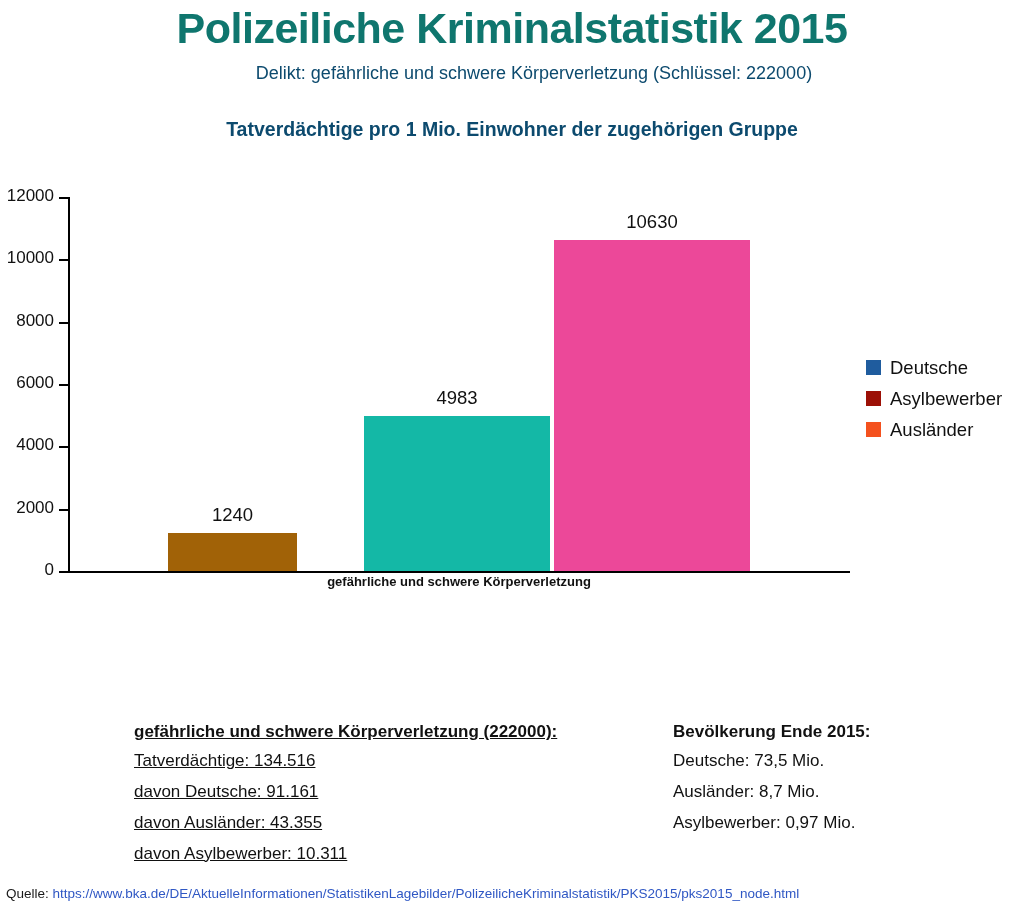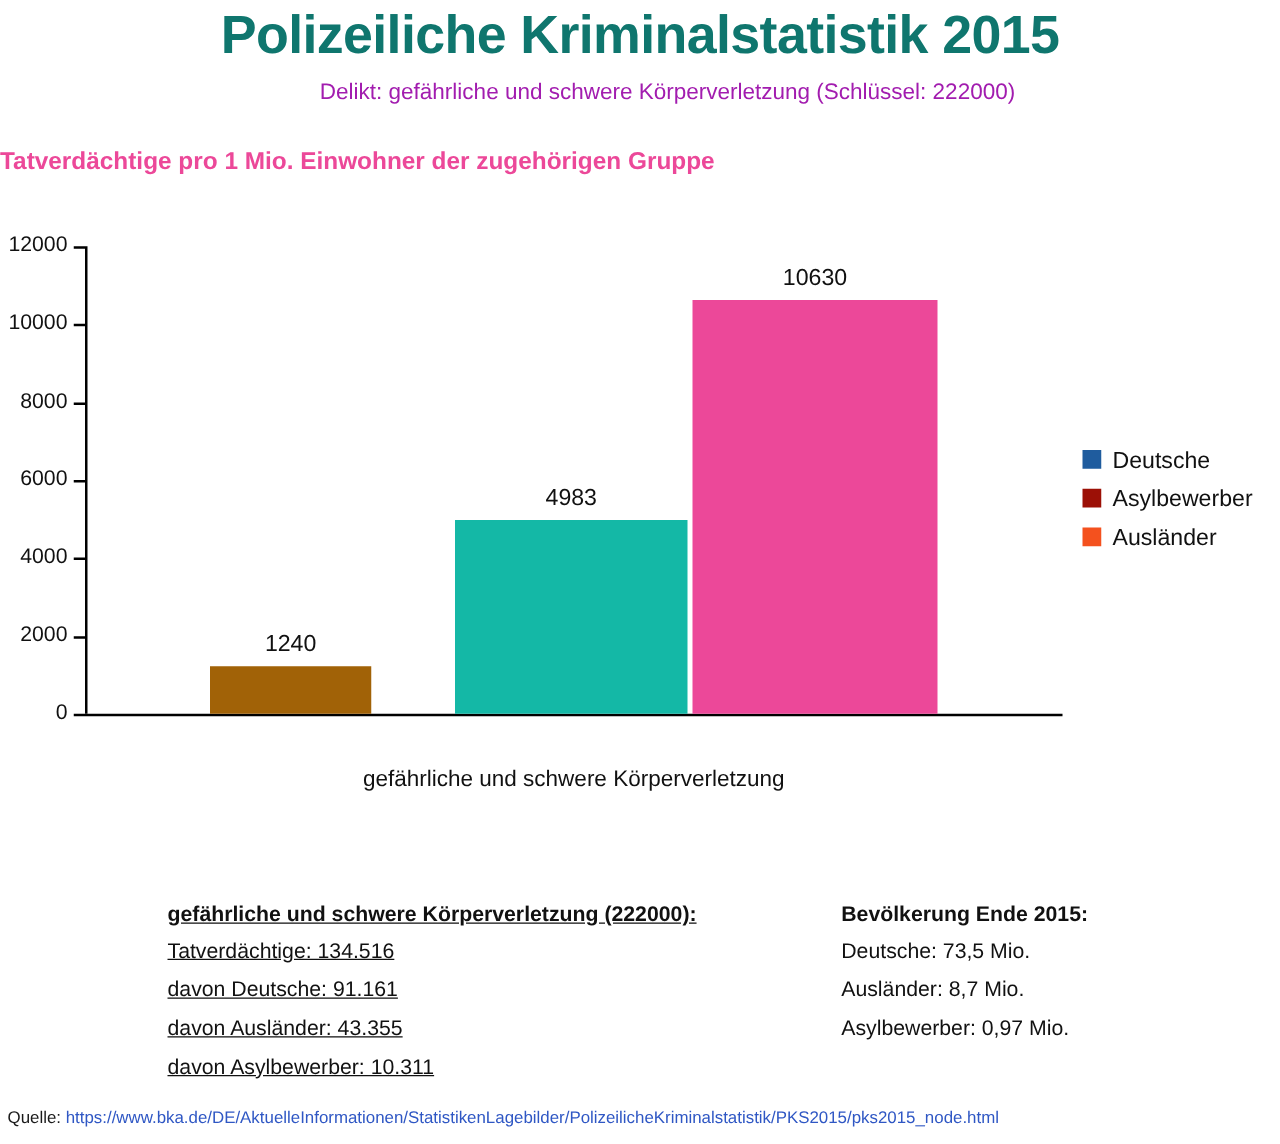--- a/index.html
+++ b/index.html
@@ -23,29 +23,29 @@
     font-weight: bold;
     letter-spacing: -0.5px;
     margin: 6px 0 0 0;
     line-height: 1.05;
     color: #0f766e;
   }
   .subtitle {
     text-align: center;
     font-size: 18px;
     margin: 12px 0 0 0;
-    color: #a21caf;
+    color: #0c4a6e;
     padding-left: 44px;
   }
   .chart-heading {
-    text-align: left;
+    text-align: center;
     font-size: 19.5px;
     font-weight: bold;
     margin: 34px 0 0 0;
-    color: #ec4899;
+    color: #0c4a6e;
   }
 
   
   .chart-wrap {
     position: relative;
     width: 1024px;
     height: 430px;
     margin-top: 28px;
   }
 
@@ -110,24 +110,25 @@
     margin-bottom: 7px;
     font-size: 18.5px;
     color: #111;
     white-space: nowrap;
   }
 
   .x-axis-label {
     position: absolute;
     left: 68px;
     width: 782px;
-    top: 444px;
-    text-align: center;
-    font-size: 18px;
-    color: #111;
+    top: 405px;
+    text-align: center;
+    font-size: 13px;
+    color: #111;
+    font-weight: bold;
   }
 
   
   .legend {
     position: absolute;
     left: 866px;
     top: 183px;
     font-size: 18.5px;
     color: #111;
   }

